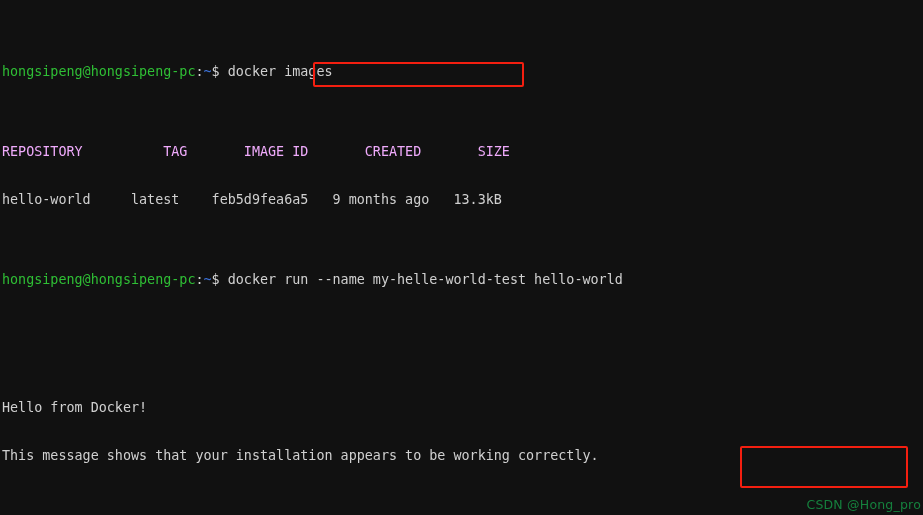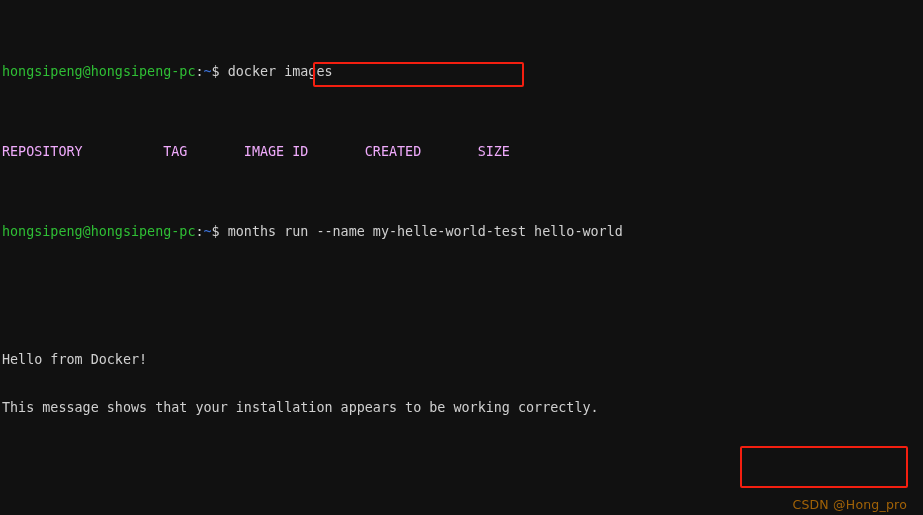--- a/index.html
+++ b/index.html
@@ -61,42 +61,43 @@
     height: 25px;
   }
   #box-names-col {
     left: 740px;
     top: 446px;
     width: 168px;
     height: 42px;
   }
   .watermark {
     position: absolute;
-    right: 16px;
+    right: 2px;
     bottom: 2px;
-    color: #a16207;
+    color: #15803d;
     font-family: "DejaVu Sans", "Liberation Sans", sans-serif;
     font-size: 12.5px;
     letter-spacing: 0.2px;
   }
 </style>
 </head>
 <body>
 
 <div id="terminal">
   <div class="screen">
 
     
     <div class="line"><span class="user">hongsipeng@hongsipeng-pc</span><span class="dollar">:</span><span class="tilde">~</span><span class="dollar">$</span><span class="out"> docker images</span></div>
 
     
     <div class="line hdr">REPOSITORY          TAG       IMAGE ID       CREATED       SIZE</div>
+    <div class="line out">hello-world     latest    feb5d9fea6a5   9 months ago   13.3kB</div>
 
     
-    <div class="line"><span class="user">hongsipeng@hongsipeng-pc</span><span class="dollar">:</span><span class="tilde">~</span><span class="dollar">$</span><span class="out"> months run </span><span class="out">--name my-helle-world-test</span><span class="out"> hello-world</span></div>
+    <div class="line"><span class="user">hongsipeng@hongsipeng-pc</span><span class="dollar">:</span><span class="tilde">~</span><span class="dollar">$</span><span class="out"> docker run </span><span class="out">--name my-helle-world-test</span><span class="out"> hello-world</span></div>
 
     
     <div class="line blank">&nbsp;</div>
     <div class="line out">Hello from Docker!</div>
     <div class="line out">This message shows that your installation appears to be working correctly.</div>
     
     
     
     
     

